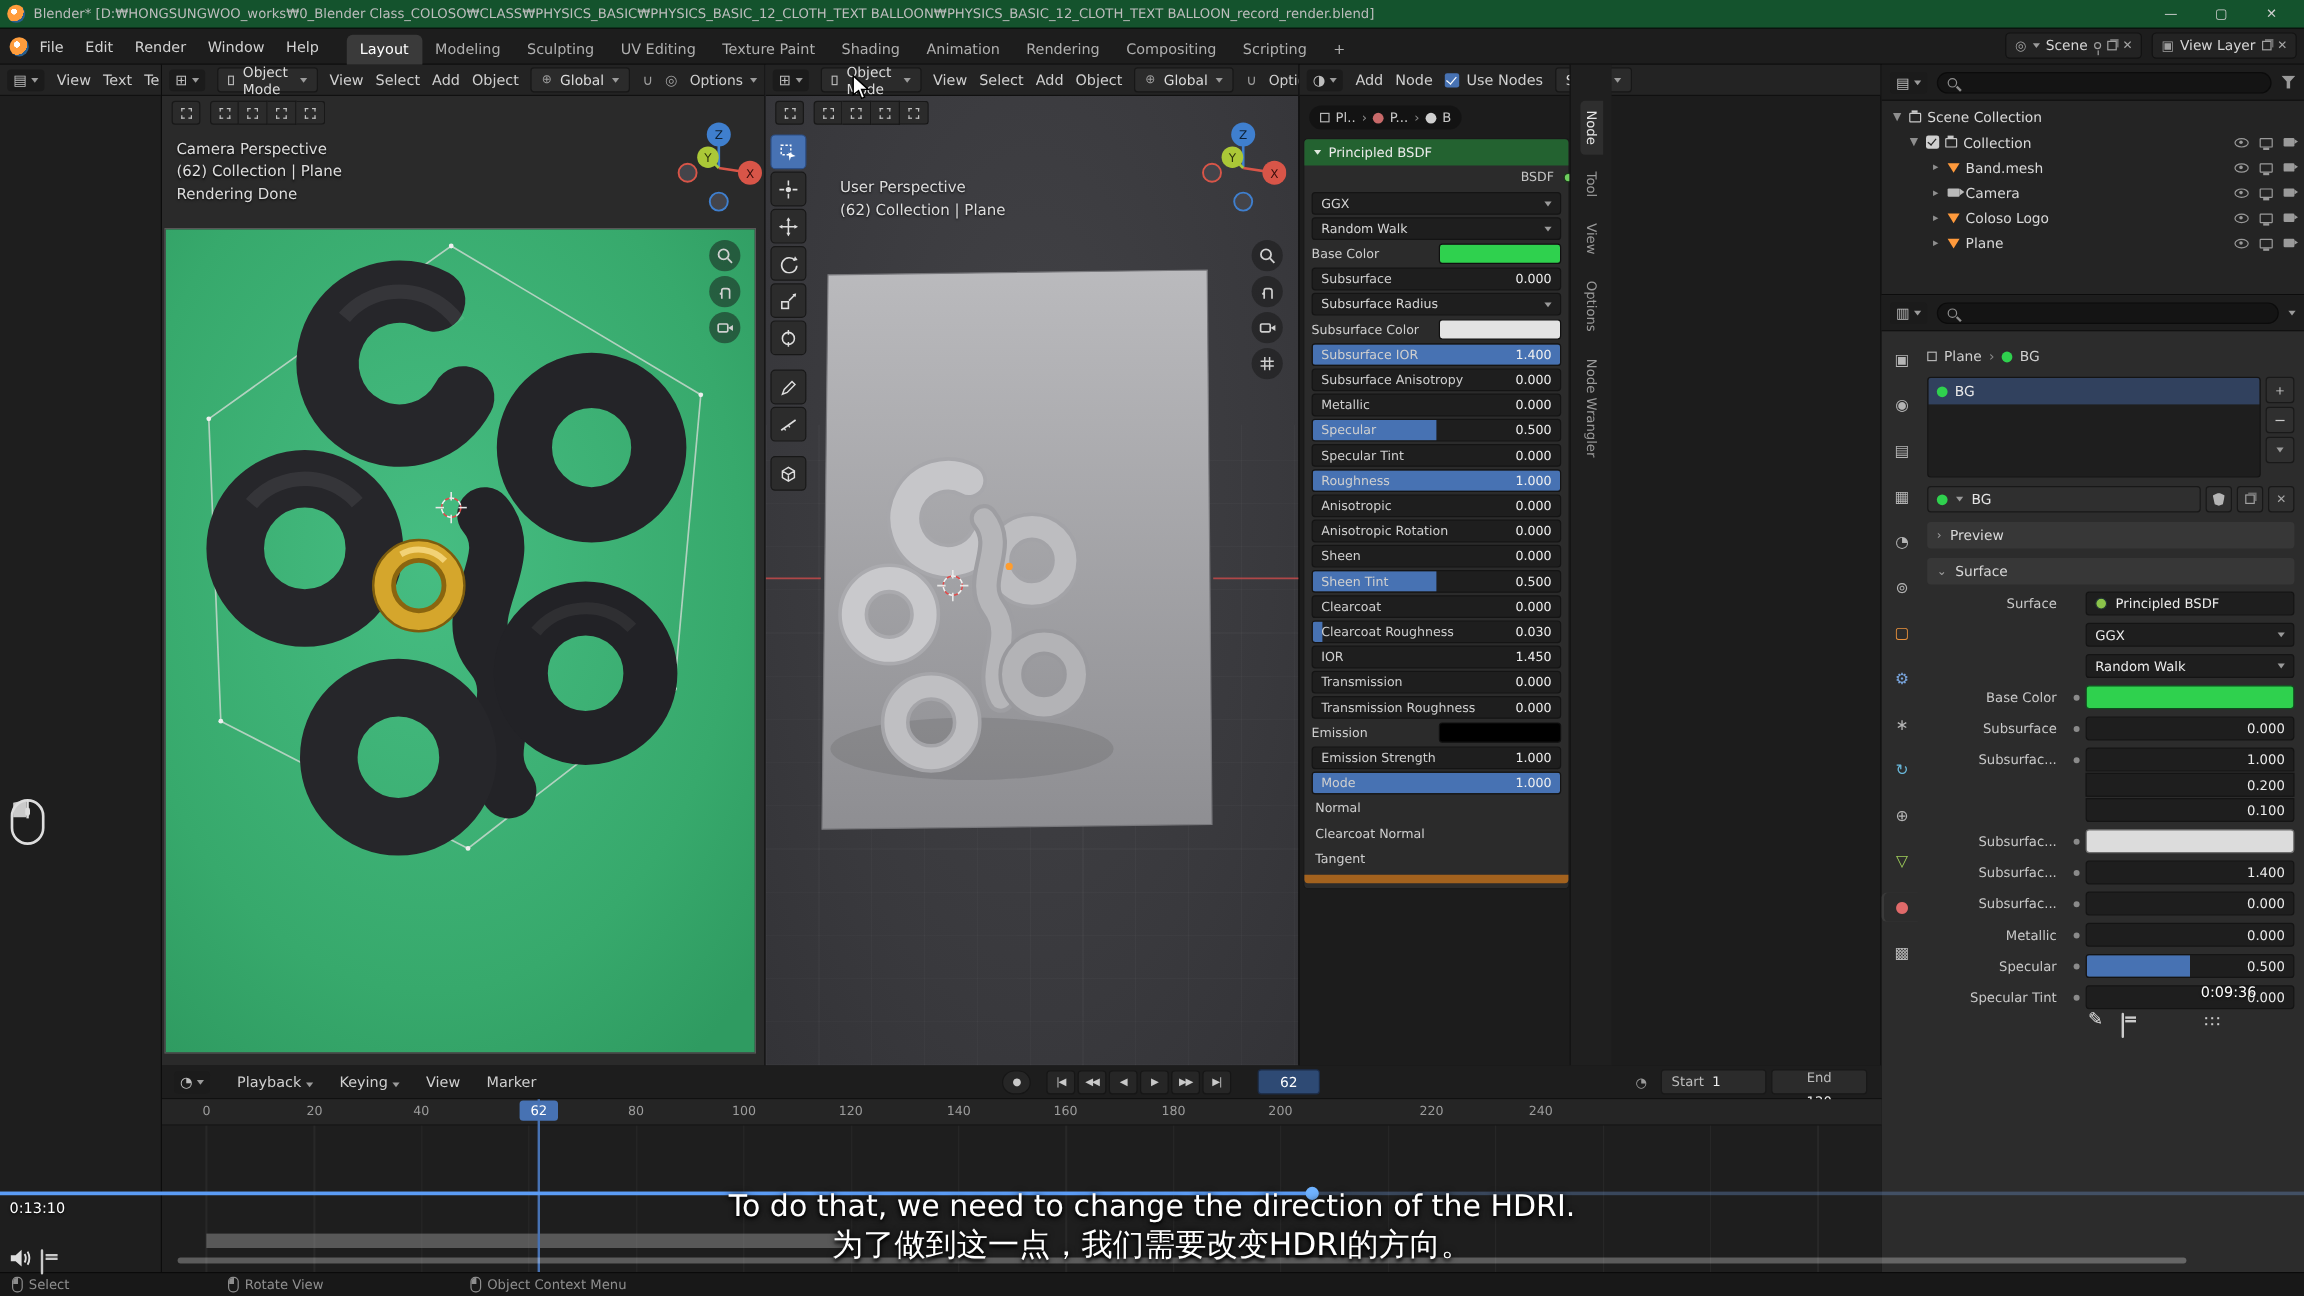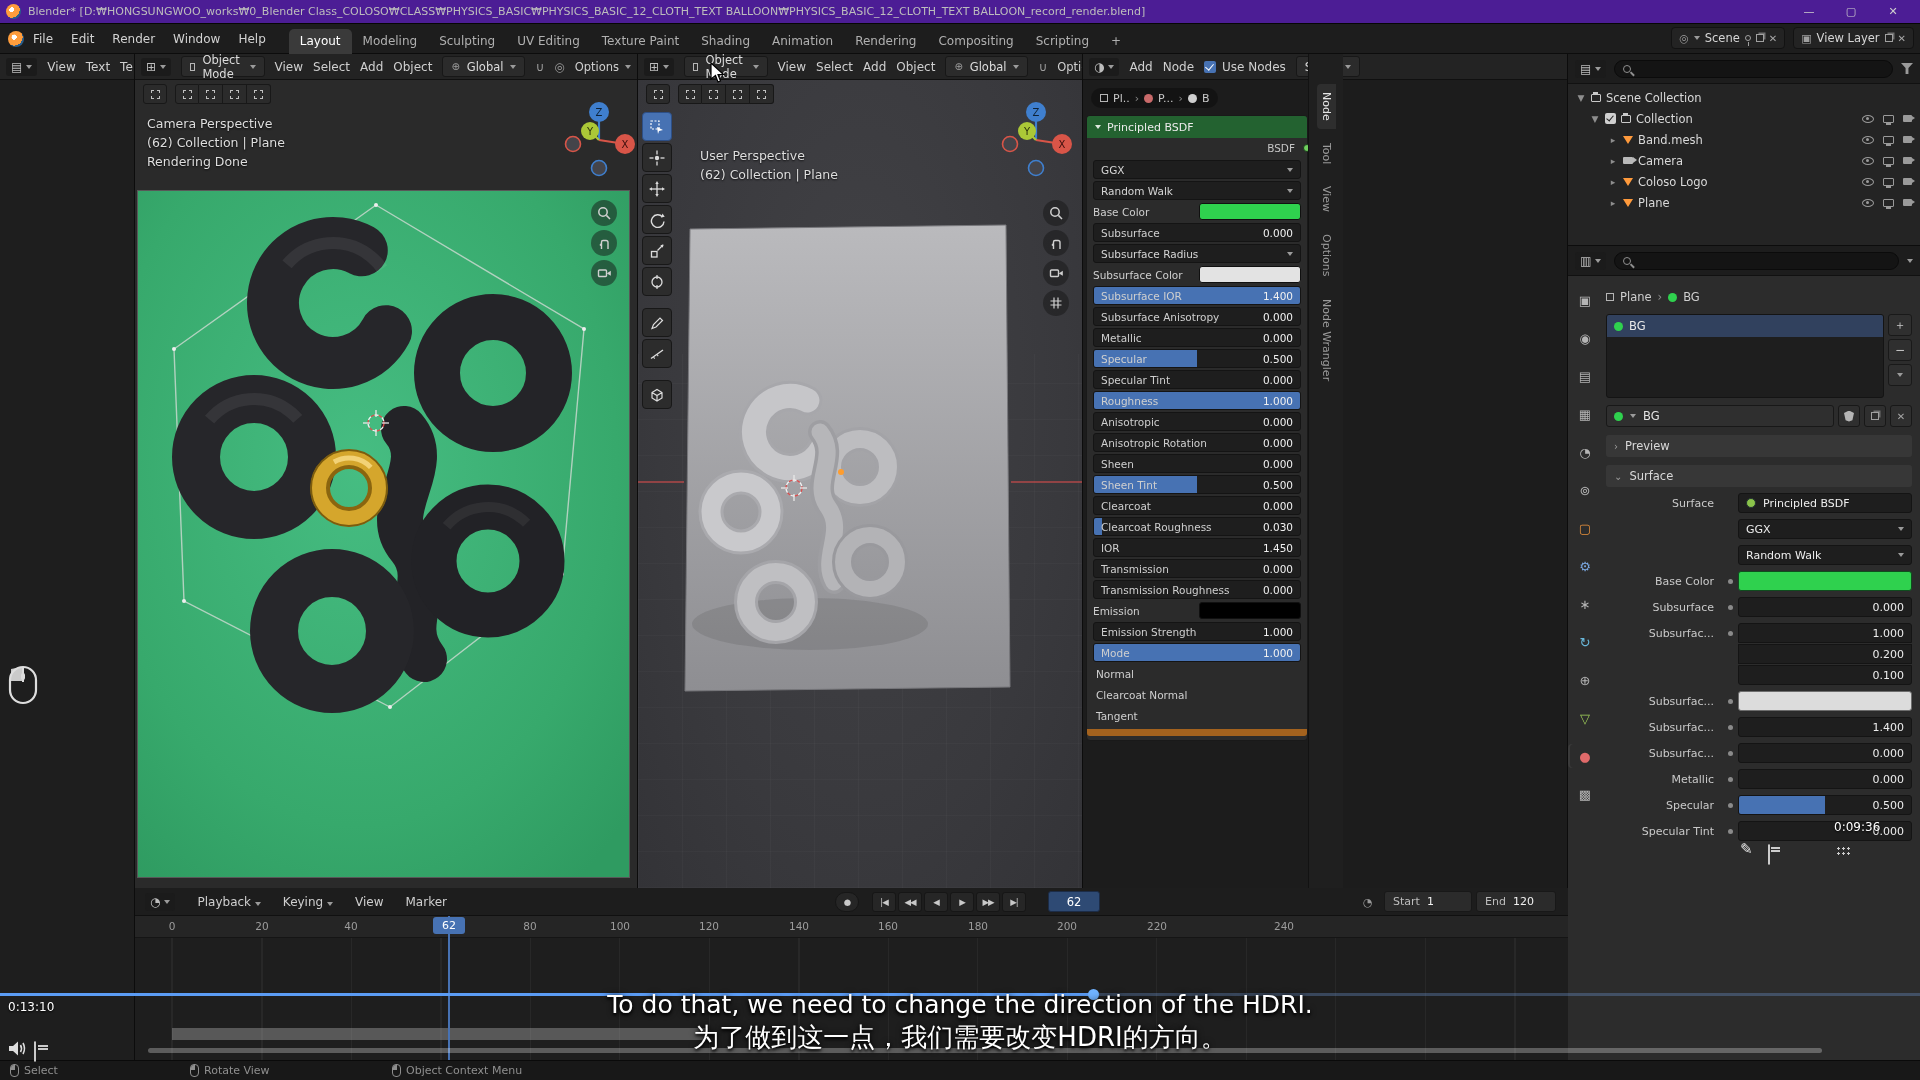--- a/index.html
+++ b/index.html
@@ -1,21 +1,21 @@
 <!DOCTYPE html>
 <html><head>
 <meta charset="utf-8">
 <style>
 *{margin:0;padding:0;box-sizing:border-box;font-family:"DejaVu Sans","Liberation Sans",sans-serif;}
 html,body{width:1920px;height:1080px;overflow:hidden;background:#0d0d0d;}
 .abs{position:absolute;}
 .screen{position:absolute;left:0;top:0;width:1920px;height:1080px;background:#101010;}
 
 
-.titlebar{left:0;top:0;width:1920px;height:24px;background:#4c1d95;display:flex;align-items:center;padding:0 6px;color:#bdbdbd;font-size:11px;gap:7px;border-bottom:1px solid #060606;}
+.titlebar{left:0;top:0;width:1920px;height:24px;background:#14532d;display:flex;align-items:center;padding:0 6px;color:#bdbdbd;font-size:11px;gap:7px;border-bottom:1px solid #060606;}
 .blogo{width:15px;height:15px;border-radius:50%;background:radial-gradient(circle at 38% 38%,#fff 0 18%,#ff9d3c 19% 60%,#2a5e8c 61% 100%);}
 .titlebar .wbtns{margin-left:auto;display:flex;}
 .wbtn{width:42px;height:23px;display:flex;align-items:center;justify-content:center;color:#cfcfcf;font-size:11px;}
 
 
 .topbar{left:0;top:24px;width:1920px;height:30px;background:#1d1d1d;display:flex;align-items:center;padding:0 8px;border-bottom:1px solid #0c0c0c;}
 .menu{color:#d2d2d2;font-size:12px;padding:4px 9px;}
 .tabs{display:flex;margin-left:14px;align-items:flex-end;height:30px;}
 .tab{color:#b0b0b0;font-size:12px;padding:5px 11px 6px;border-radius:5px 5px 0 0;}
 .tab.active{background:#3a3a3a;color:#fff;}
@@ -1020,38 +1020,38 @@
       <span class="trbtn" style="left:789px;">◀</span>
       <span class="trbtn" style="left:815px;">▶</span>
       <span class="trbtn" style="left:841px;">▶▶</span>
       <span class="trbtn" style="left:867px;">▶|</span>
       <span class="framefld">62</span>
       <span style="position:absolute;left:1228px;top:8px;color:#9a9a9a;font-size:11px;">◔</span>
       <span class="sefld" style="left:1249px;width:88px;">
           <span>Start</span>
           <b>1</b>
         </span>
-      <span class="sefld" style="left:1341px;width:80px;">
+      <span class="sefld" style="left:1341px;width:80px;flex-direction:column;">
           <span>End</span>
           <b>120</b>
         </span>
     </div>
 
     <div class="tlruler">
       <span class="rlab" style="left:37px;">0</span>
       <span class="rlab" style="left:127px;">20</span>
       <span class="rlab" style="left:216px;">40</span>
       <span class="rlab" style="left:395px;">80</span>
       <span class="rlab" style="left:485px;">100</span>
       <span class="rlab" style="left:574px;">120</span>
       <span class="rlab" style="left:664px;">140</span>
       <span class="rlab" style="left:753px;">160</span>
       <span class="rlab" style="left:843px;">180</span>
       <span class="rlab" style="left:932px;">200</span>
-      <span class="rlab" style="left:1022px;">220</span>
+      <span class="rlab" style="left:1058px;">220</span>
       <span class="rlab" style="left:1149px;">240</span>
     </div>
     <div class="tlbody"></div>
     <div class="cache"></div>
     <div class="playline"></div>
     <div class="pchip">62</div>
   </div>
 
   
   <div class="abs statusbar">

